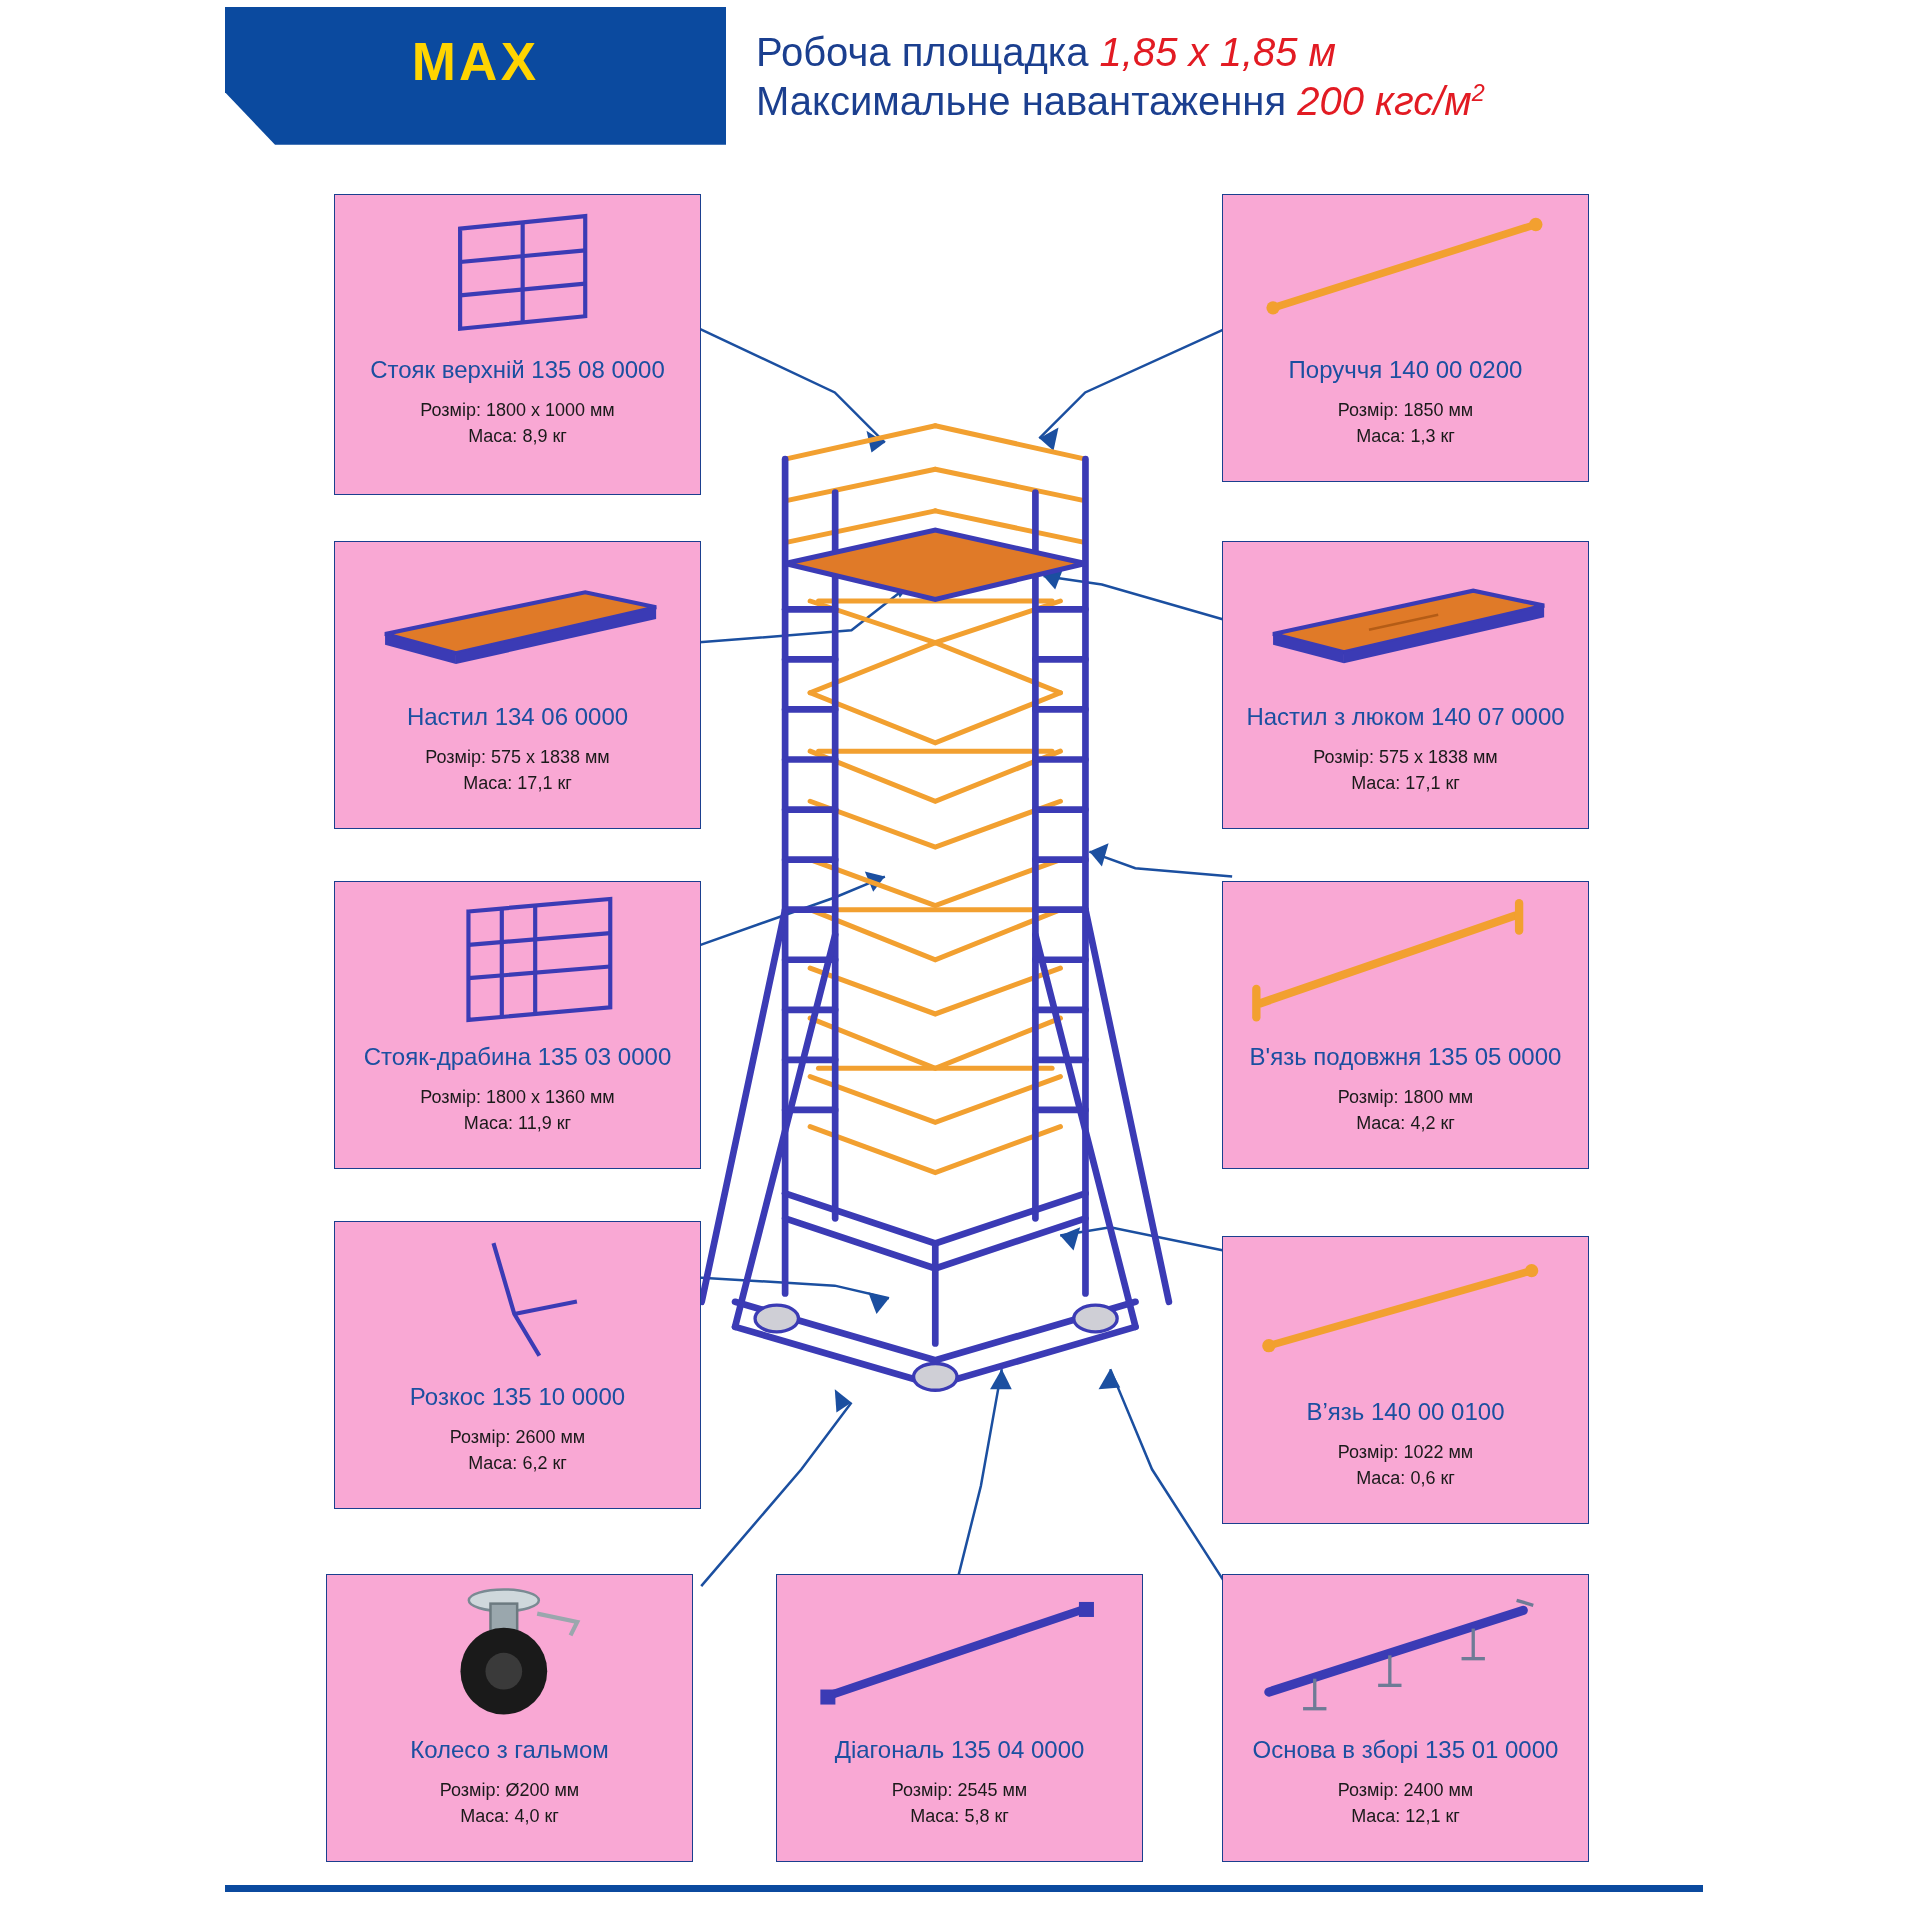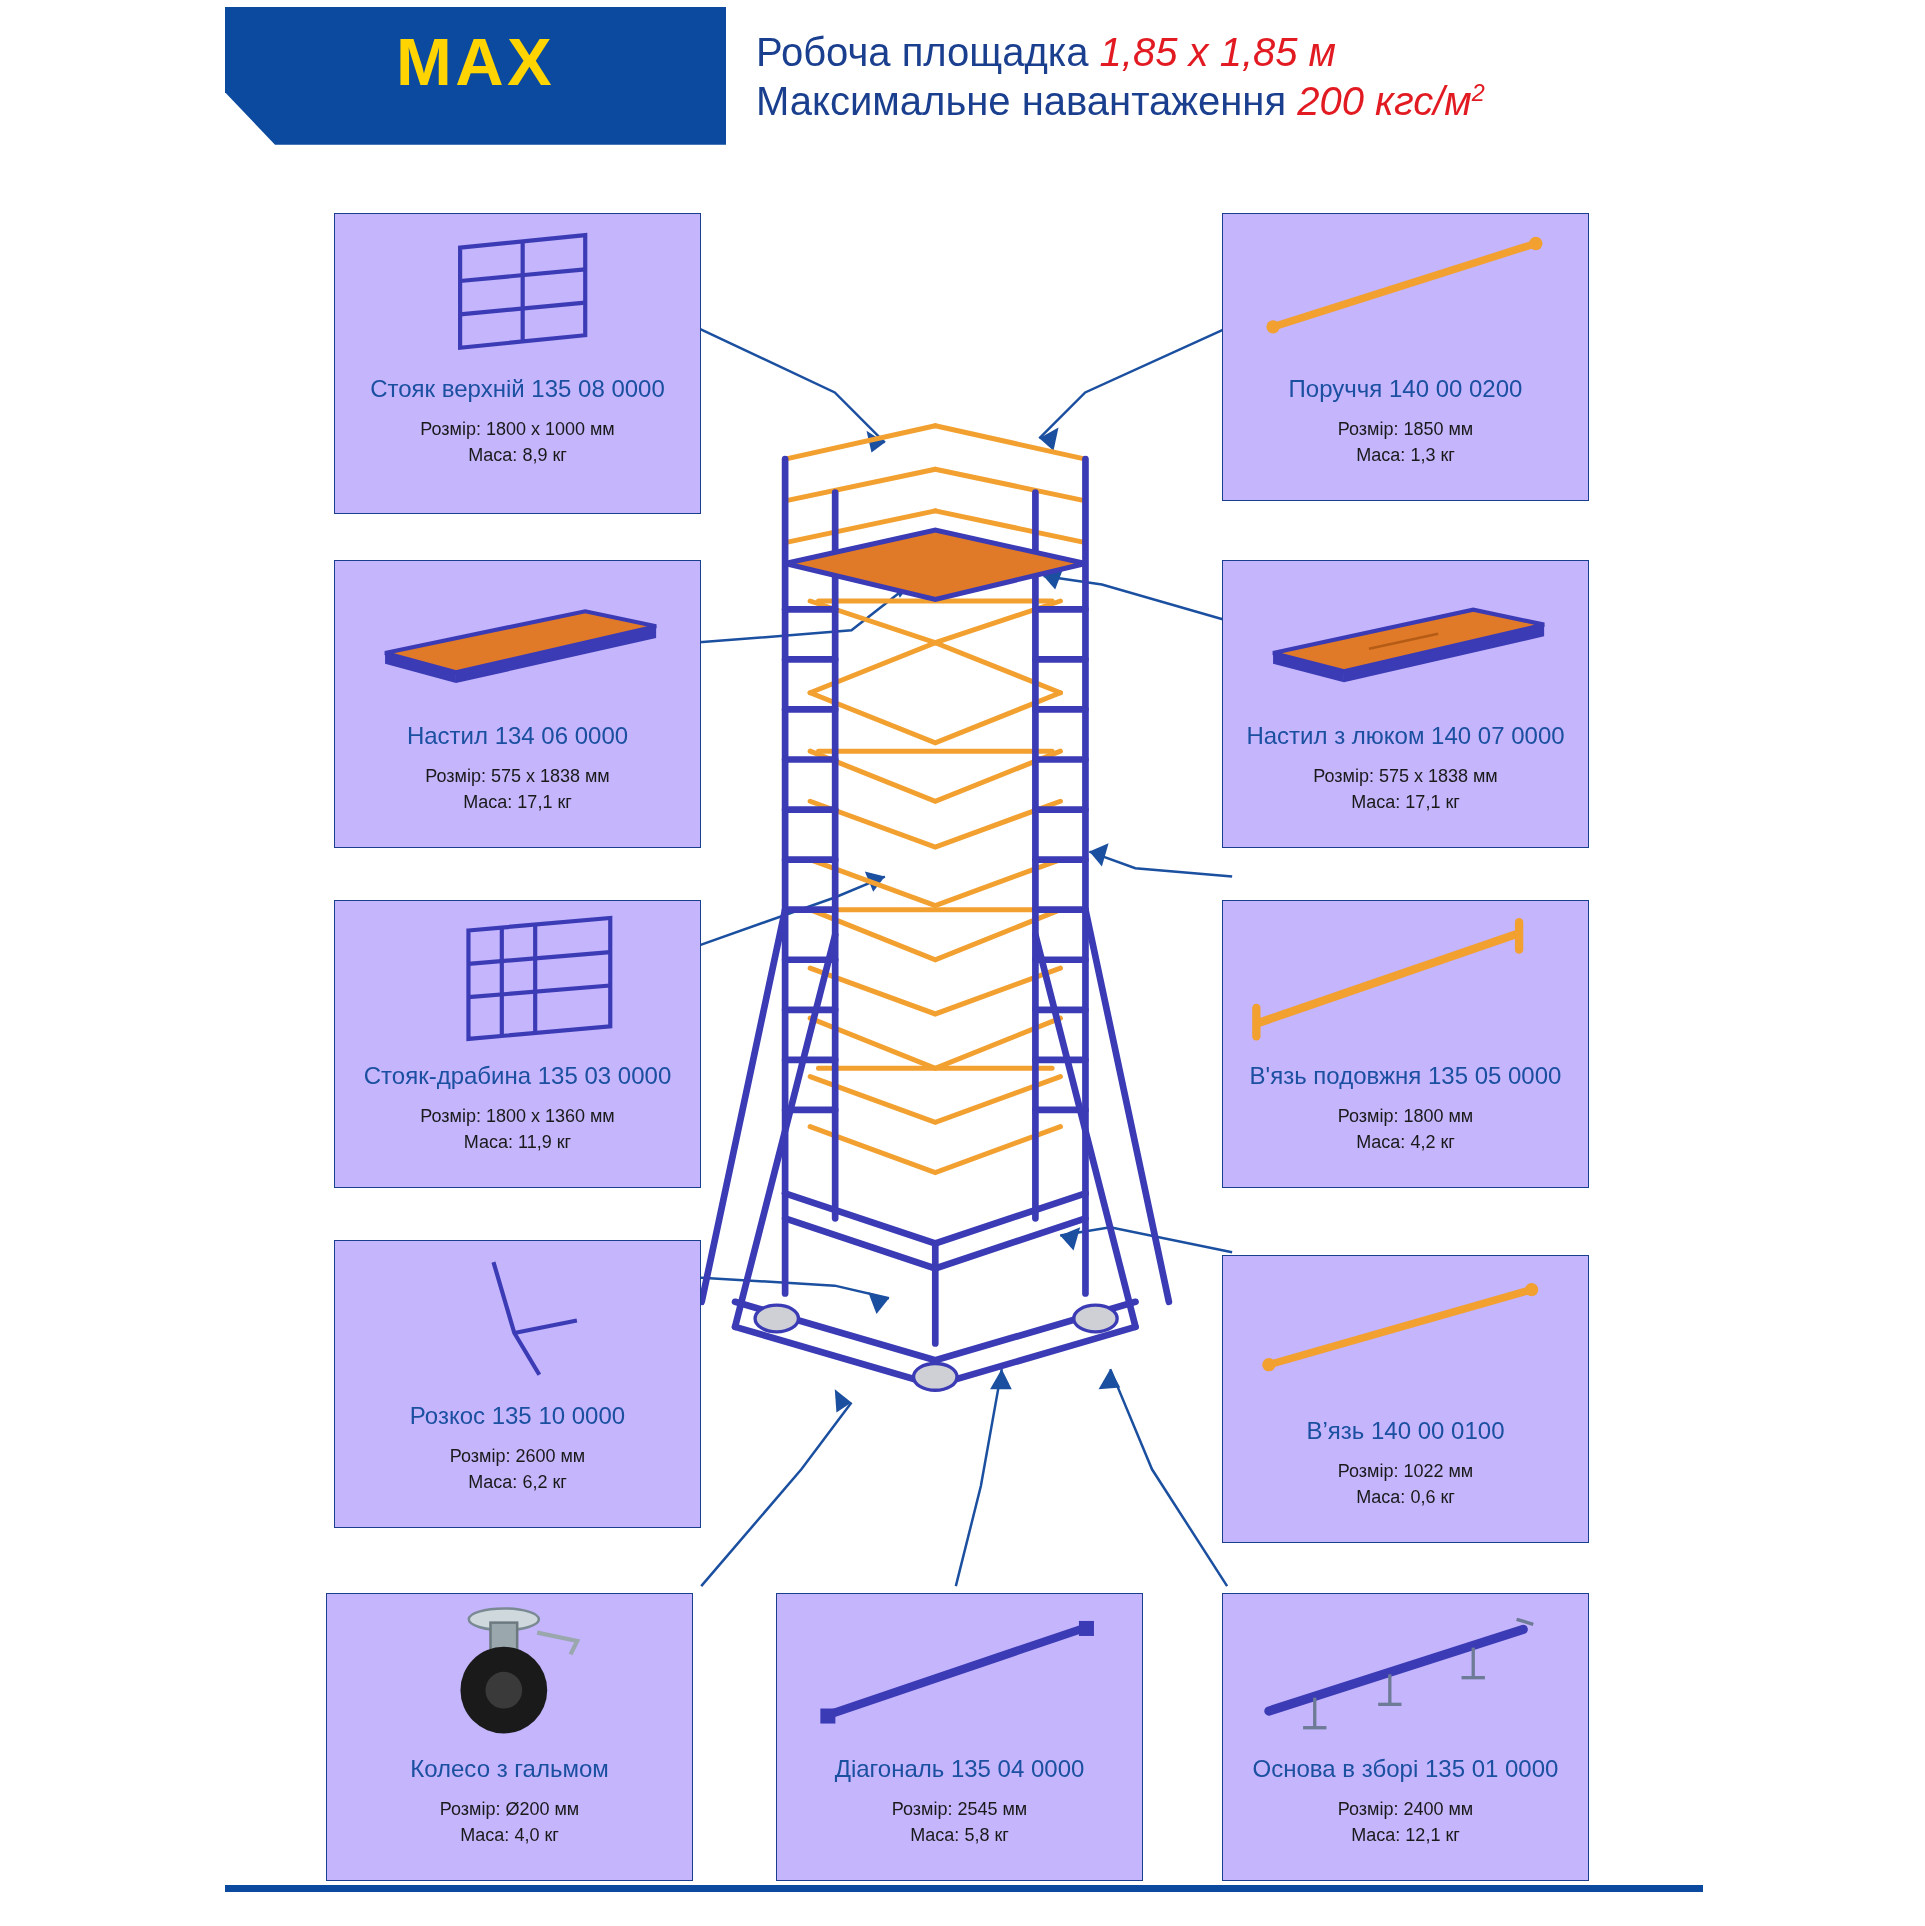--- a/index.html
+++ b/index.html
@@ -10,32 +10,32 @@
   
   #header{position:absolute;left:0;top:0;width:1925px;height:167px;}
   #header-banner{
     position:absolute;left:225px;top:6.7px;width:501px;height:138px;
     background:#0b4a9f;
     clip-path:polygon(0 0,100% 0,100% 100%,50px 100%,0 62%);
   }
   #header-banner-label{
     position:absolute;left:0;top:0;width:501px;height:109px;
     display:flex;align-items:center;justify-content:center;
-    color:#ffd400;font-size:67px;font-weight:bold;letter-spacing:3.3px;
+    color:#ffd400;font-size:53px;font-weight:bold;letter-spacing:3.3px;
   }
   #header-lines{position:absolute;left:756px;top:28px;}
   .hline{font-size:40px;color:#1b3f8f;line-height:1.22;white-space:nowrap;}
   .hl-red{color:#e21b23;font-style:italic;}
   .sup{font-size:23.4px;vertical-align:super;}
   
   #footer-rule{position:absolute;left:225px;top:1885px;width:1478px;height:6.7px;background:#0b4a9f;}
   
   .card{
     position:absolute;box-sizing:border-box;
-    border:1.7px solid #1b3f8f;background:#c4b5fd;margin-top:19px;
+    border:1.7px solid #1b3f8f;background:#f9a8d4;
   }
   .card-img{position:relative;width:100%;height:159px;overflow:hidden;}
   .card-title{
     text-align:center;color:#1b4fa0;font-size:24px;
     padding:1.7px 5px 10px 5px;white-space:nowrap;
   }
   .card-spec{padding:3.3px 0 8.3px 0;color:#1a1a1a;font-size:18px;text-align:center;}
   .card-spec div{line-height:1.45;}
   
   svg{display:block;}

